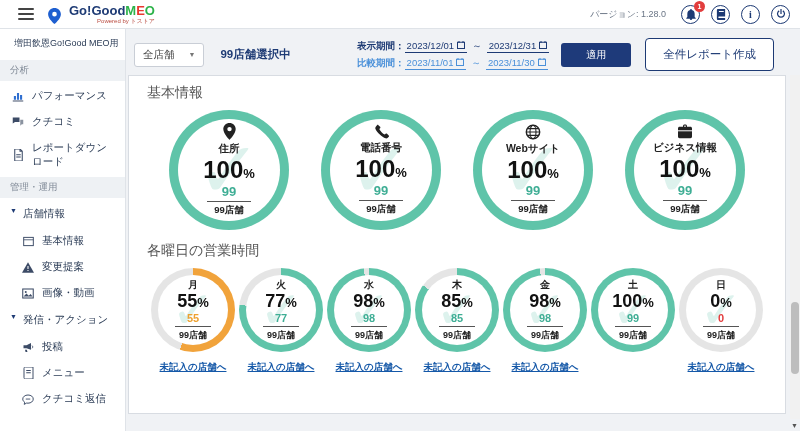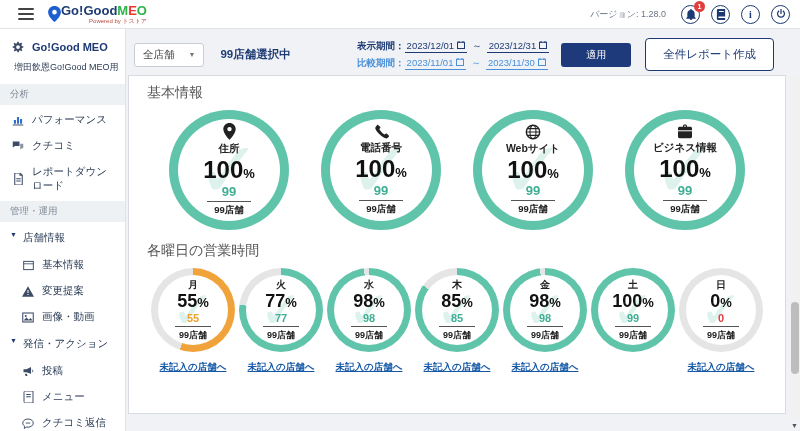--- a/index.html
+++ b/index.html
@@ -11,21 +11,21 @@
   svg { display:block; }
 
   
   .app-header {
     position:absolute; top:0; left:0; right:0; height:29px;
     background:#ffffff; border-bottom:1px solid #dfe3e8;
     display:flex; align-items:center; padding:0 10px; z-index:10;
   }
   .hamburger { width:16px; height:12px; display:flex; flex-direction:column; justify-content:space-between; margin:0 14px 0 8px; cursor:pointer; }
   .hamburger span { height:2px; background:#444; border-radius:1px; }
-  .logo { display:flex; align-items:center; gap:0; }
+  .logo { display:flex; align-items:flex-end; gap:8px; }
   .logo-text { line-height:1; }
   .logo-main { font-size:13px; font-weight:bold; letter-spacing:0; }
   .brand-go { color:#1d3a74; }
   .brand-m { color:#2db34a; } .brand-e { color:#e8382f; } .brand-o { color:#2db34a; }
   .logo-sub { font-size:6px; color:#b94a3f; text-align:right; margin-top:1px; }
   .header-right { margin-left:auto; display:flex; align-items:center; gap:11px; }
   .version { font-size:9px; color:#6a7585; margin-right:4px; }
   .icon-btn {
     width:19px; height:19px; border:1.4px solid #1d3a74; border-radius:50%;
     display:flex; align-items:center; justify-content:center; position:relative;
@@ -157,28 +157,20 @@
     <div class="icon-btn">
       <svg width="10" height="10" viewBox="0 0 16 16">
           <path d="M7 0h2v8H7z" fill="#1d3a74"></path>
           <path d="M11.5 2.1A6.5 6.5 0 1 1 4.5 2.1L5.6 3.8a4.5 4.5 0 1 0 4.8 0z" fill="#1d3a74"></path>
         </svg>
     </div>
   </div>
 </header>
 
 <nav class="sidebar">
-  <div class="sb-item">
-    <span class="sb-ic">
-      <svg width="12" height="12" viewBox="0 0 16 16">
-          <path d="M15 9v-2l-2-.4a5 5 0 0 0-.6-1.4l1.2-1.7-1.4-1.4-1.7 1.2a5 5 0 0 0-1.4-.6L9 1H7l-.4 2a5 5 0 0 0-1.4.6L3.5 2.4 2.1 3.8l1.2 1.7a5 5 0 0 0-.6 1.4L1 7v2l2 .4a5 5 0 0 0 .6 1.4l-1.2 1.7 1.4 1.4 1.7-1.2a5 5 0 0 0 1.4.6L7 15h2l.4-2a5 5 0 0 0 1.4-.6l1.7 1.2 1.4-1.4-1.2-1.7a5 5 0 0 0 .6-1.4L15 9zM8 10.5A2.5 2.5 0 1 1 8 5.5a2.5 2.5 0 0 1 0 5z" fill="#3c4b66"></path>
-        </svg>
-    </span>
-    <span class="sb-account-title">Go!Good MEO</span>
-  </div>
   <div class="sb-sub">増田飲恩Go!Good MEO用</div>
 
   <div class="sb-section">分析</div>
 
   <div class="sb-item">
     <span class="sb-ic">
       <svg width="12" height="12" viewBox="0 0 16 16">
           <path d="M1 14h14v1.3H1z" fill="#3c4b66"></path>
           <path d="M2.5 8h2.8v5H2.5zM6.6 4h2.8v9H6.6zM10.7 6.5h2.8V13h-2.8z" fill="#2f6fd0"></path>
         </svg>

